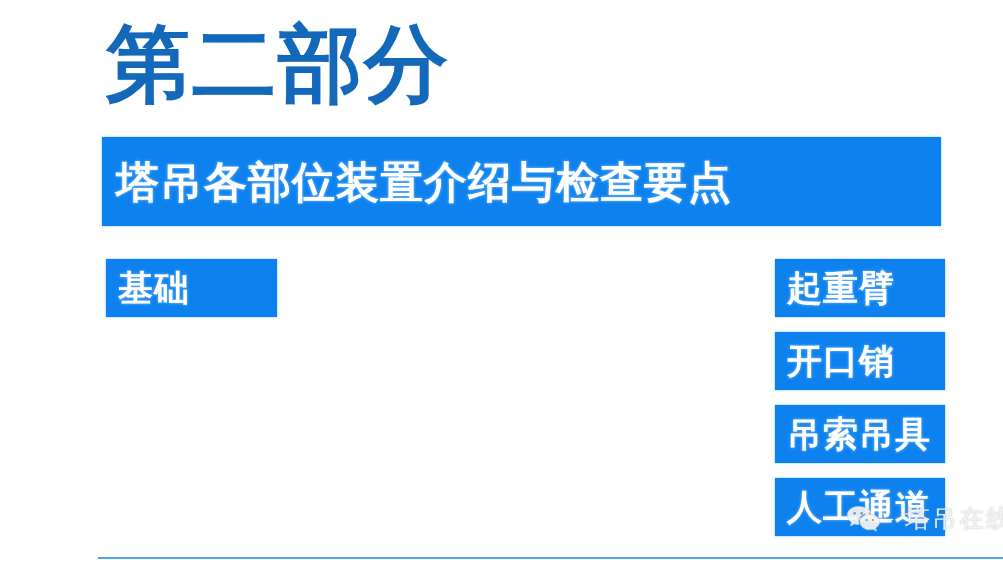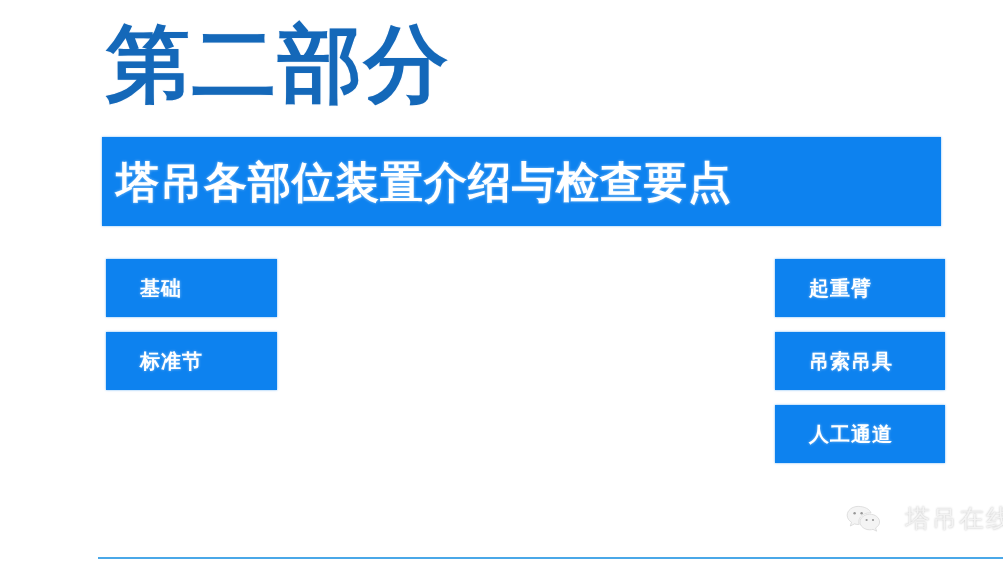--- a/index.html
+++ b/index.html
@@ -86,27 +86,27 @@
     width: 100%;
     height: 58px;
     margin-bottom: 15px;
     background: #0d82ef;
     box-shadow: 0 0 2px rgba(13,130,239,0.6);
     display: flex;
     align-items: center;
     position: relative;
   }
   .chip-label {
-    font-size: 20px;
+    font-size: 35px;
     line-height: 30px;
     font-weight: 700;
     color: #ffffff;
     letter-spacing: 1px;
     white-space: nowrap;
-    padding-left: 34px;
+    padding-left: 12px;
     text-shadow: 0 0 3px rgba(255,255,255,0.5);
   }
 
   
   .watermark {
     position: absolute;
     left: 846px;
     top: 505px;
     display: flex;
     align-items: center;
@@ -149,29 +149,29 @@
   <div class="banner">
     <div class="banner-text">塔吊各部位装置介绍与检查要点</div>
   </div>
 
   <div class="grid">
 
     <div class="col col-0">
       <div class="chip">
         <span class="chip-label">基础</span>
       </div>
-      <div class="chip">
-        <span class="chip-label">标准节</span>
-      </div>
     </div>
 
 
     <div class="col col-2">
       <div class="chip">
         <span class="chip-label">起重臂</span>
+      </div>
+      <div class="chip">
+        <span class="chip-label">开口销</span>
       </div>
       <div class="chip">
         <span class="chip-label">吊索吊具</span>
       </div>
       <div class="chip">
         <span class="chip-label">人工通道</span>
       </div>
     </div>
 
   </div>

